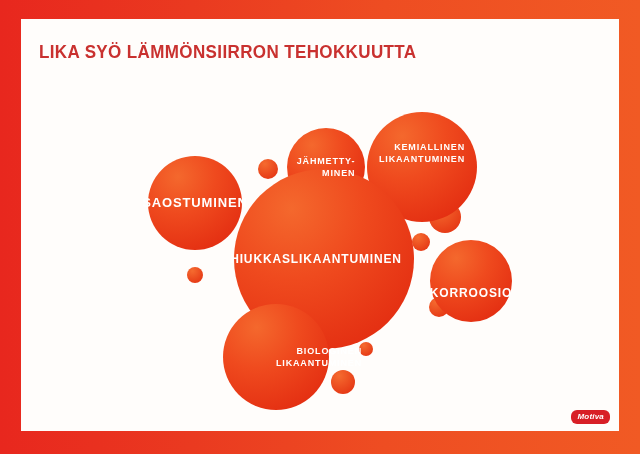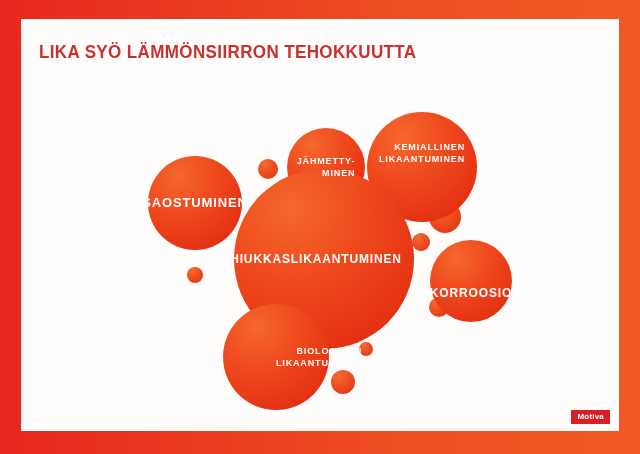--- a/index.html
+++ b/index.html
@@ -62,22 +62,23 @@
     pointer-events: none;
   }
   .logo {
     position: absolute;
     right: 9px;
     bottom: 7px;
     background: #d81f26;
     color: #ffffff;
     font-size: 8px;
     font-weight: bold;
+    font-style: italic;
     padding: 2px 6px 2px 6px;
-    border-radius: 0;
+    border-radius: 6px;
     letter-spacing: 0.2px;
     line-height: 10px;
   }
 </style>
 </head>
 <body>
 
 <div id="slide">
 
   <div class="frame"></div>

